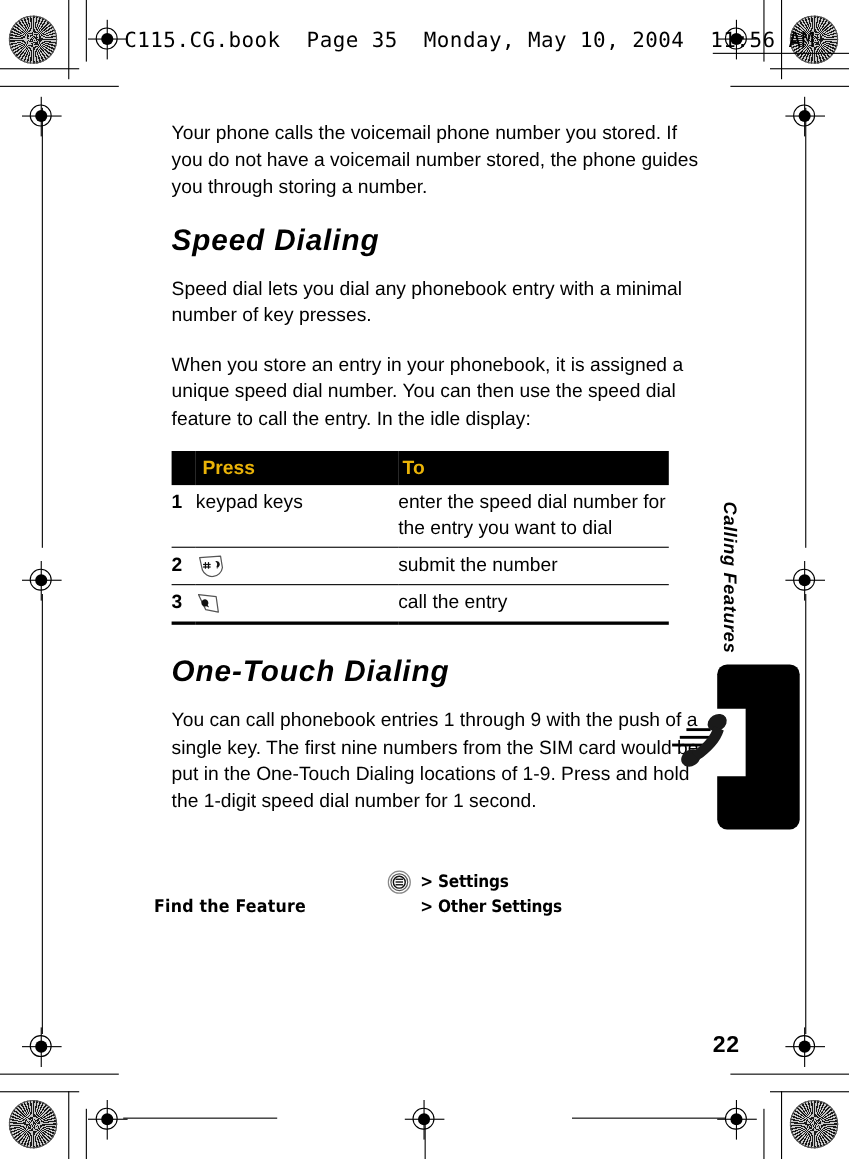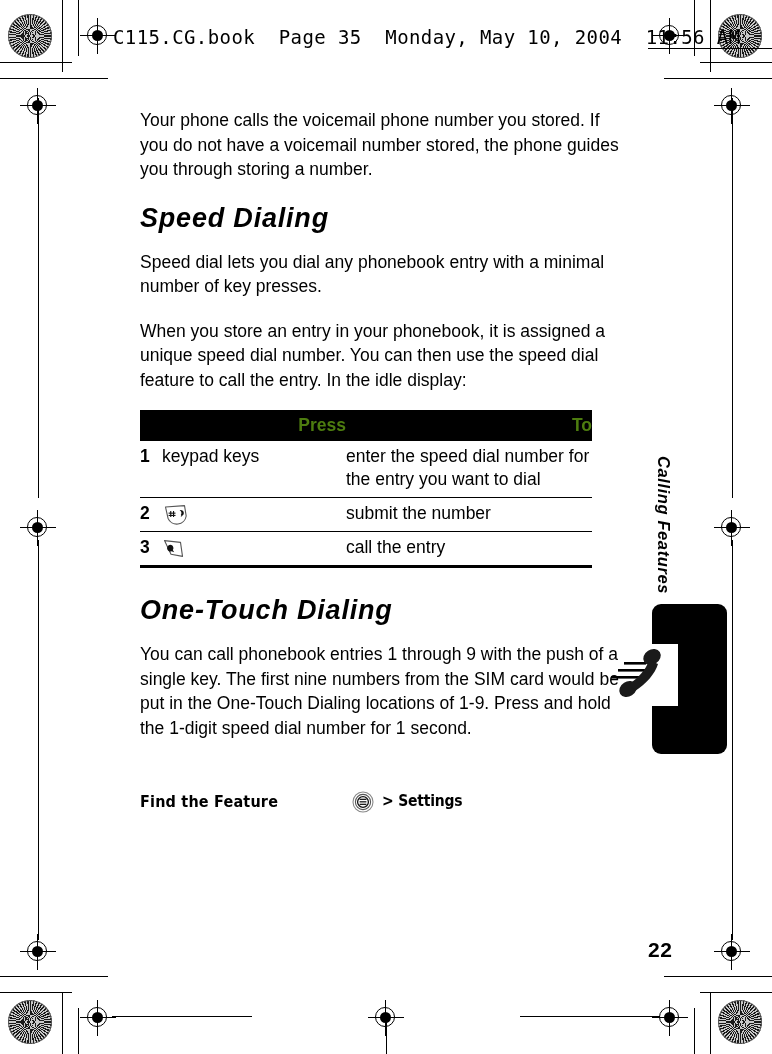--- a/index.html
+++ b/index.html
@@ -69,21 +69,21 @@
     font-family: "DejaVu Sans Mono", "Liberation Mono", monospace;
     font-size: 19px;
     letter-spacing: 0.4px;
     white-space: pre;
     color: #000;
   }
 
   
   .content {
     position: absolute;
-    left: 140px;
+    left: 156px;
     top: 108px;
     width: 486px;
   }
   p.body-text {
     margin: 0 0 20px 0;
     font-size: 17.5px;
     line-height: 24.5px;
     color: #000;
   }
   p.body-text.tight { margin-bottom: 18px; }
@@ -100,24 +100,24 @@
   h2.section-head.spaced-top { margin-top: 26px; }
 
   
   .step-table {
     width: 452px;
     border-collapse: collapse;
     margin-top: 6px;
   }
   .step-table thead th {
     background: #000;
-    color: #4d7c0f;
+    color: #eab308;
     font-size: 17.5px;
     font-weight: bold;
-    text-align: right;
+    text-align: left;
     padding: 4px 0 5px 0;
     line-height: 22px;
   }
   .step-table thead th.c-num { width: 22px; }
   .step-table thead th.c-press { width: 178px; padding-left: 6px; }
   .step-table thead th.c-to { padding-left: 4px; }
 
   .step-table tbody td {
     font-size: 17.5px;
     line-height: 23px;
@@ -412,20 +412,24 @@
           <rect x="7.6" y="10.2" width="6.8" height="1.25"></rect>
           <rect x="7.6" y="12.7" width="6.8" height="1.25"></rect>
         </g>
       </svg>
     </span>
     <div class="ff-path">
       <span class="row">
         <span class="gt">&gt;</span>
         <span>Settings</span>
       </span>
+      <span class="row">
+        <span class="gt">&gt;</span>
+        <span>Other Settings</span>
+      </span>
     </div>
   </div>
 </div>
 
 <div class="side-tab">
   <div class="side-tab-text">Calling Features</div>
 </div>
 
 <div class="illus">
   <div class="illus-block"></div>

